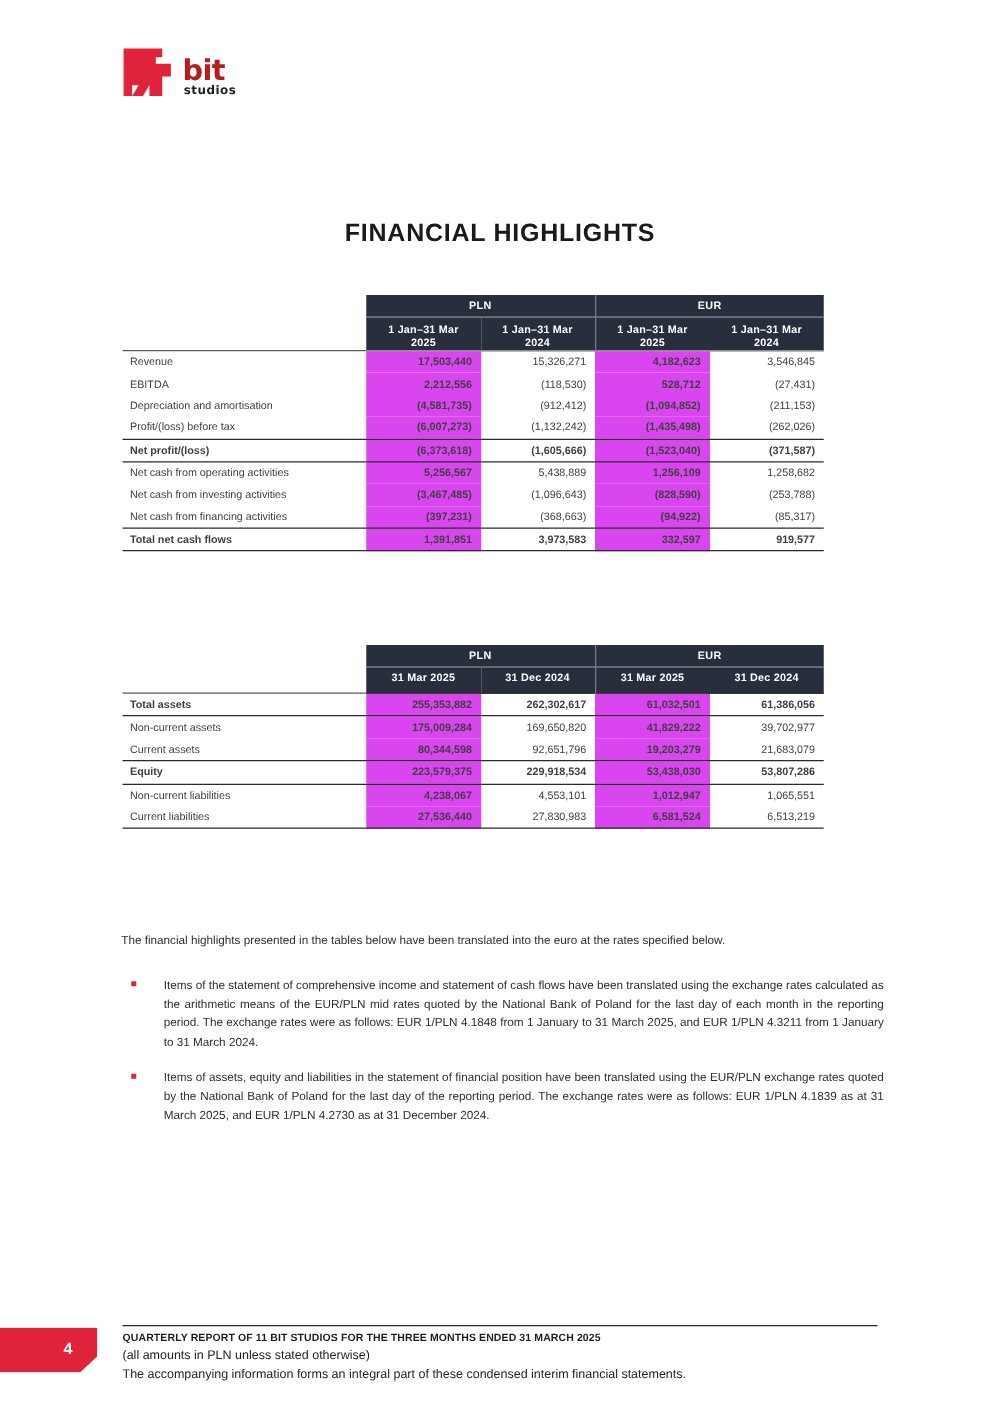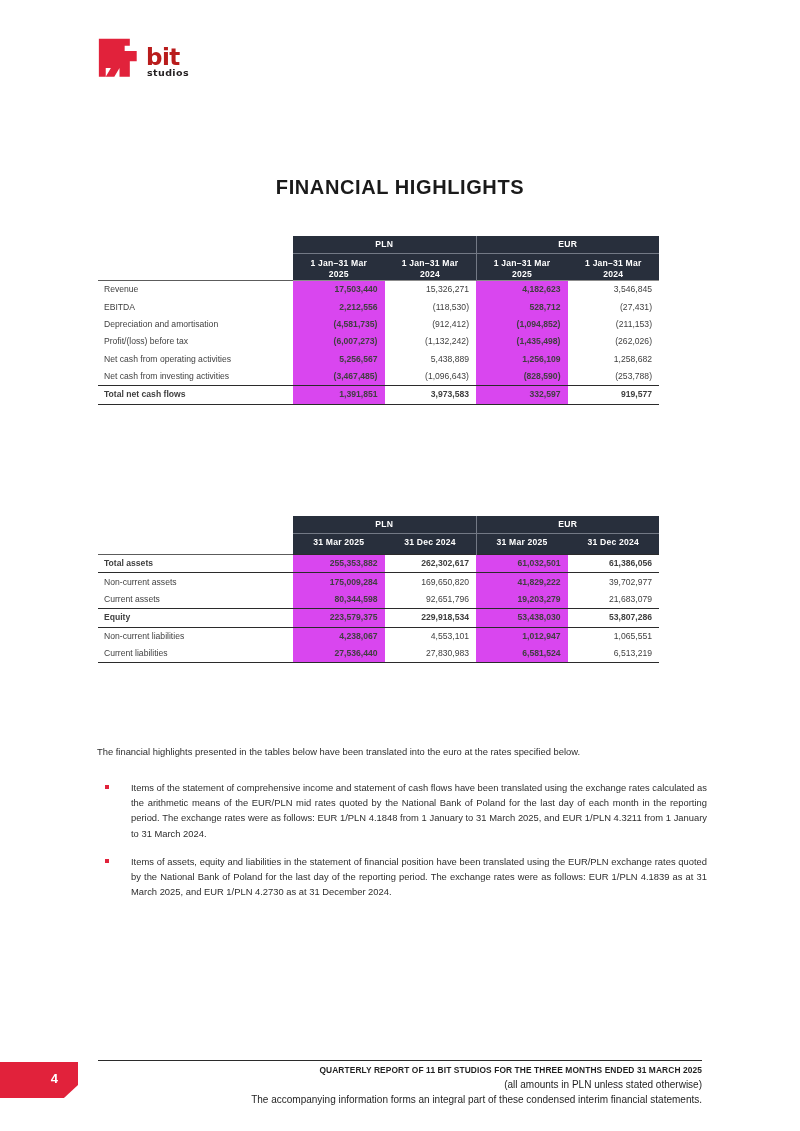--- a/index.html
+++ b/index.html
@@ -201,21 +201,21 @@
     top: 9px;
     color: #ffffff;
     font-size: 13px;
     font-weight: bold;
   }
   .footer-text {
     position: absolute;
     left: 98px;
     top: 1064px;
     width: 604px;
-    text-align: right;
+    text-align: left;
     color: #1f1f1f;
   }
   .footer-l1 {
     font-size: 8.4px;
     font-weight: bold;
     letter-spacing: 0.1px;
     line-height: 1.5;
   }
   .footer-l2, .footer-l3 {
     font-size: 10px;
@@ -292,33 +292,47 @@
         <td class="num shade">(1,094,852)</td>
         <td class="num">(211,153)</td>
       </tr>
       <tr>
         <td class="lbl">Profit/(loss) before tax</td>
         <td class="num shade">(6,007,273)</td>
         <td class="num">(1,132,242)</td>
         <td class="num shade">(1,435,498)</td>
         <td class="num">(262,026)</td>
       </tr>
+      <tr class="r-bold">
+        <td class="lbl">Net profit/(loss)</td>
+        <td class="num shade">(6,373,618)</td>
+        <td class="num">(1,605,666)</td>
+        <td class="num shade">(1,523,040)</td>
+        <td class="num">(371,587)</td>
+      </tr>
       <tr>
         <td class="lbl">Net cash from operating activities</td>
         <td class="num shade">5,256,567</td>
         <td class="num">5,438,889</td>
         <td class="num shade">1,256,109</td>
         <td class="num">1,258,682</td>
       </tr>
       <tr>
         <td class="lbl">Net cash from investing activities</td>
         <td class="num shade">(3,467,485)</td>
         <td class="num">(1,096,643)</td>
         <td class="num shade">(828,590)</td>
         <td class="num">(253,788)</td>
+      </tr>
+      <tr>
+        <td class="lbl">Net cash from financing activities</td>
+        <td class="num shade">(397,231)</td>
+        <td class="num">(368,663)</td>
+        <td class="num shade">(94,922)</td>
+        <td class="num">(85,317)</td>
       </tr>
       <tr class="r-bold r-last">
         <td class="lbl">Total net cash flows</td>
         <td class="num shade">1,391,851</td>
         <td class="num">3,973,583</td>
         <td class="num shade">332,597</td>
         <td class="num">919,577</td>
       </tr>
     </tbody>
 </table>

